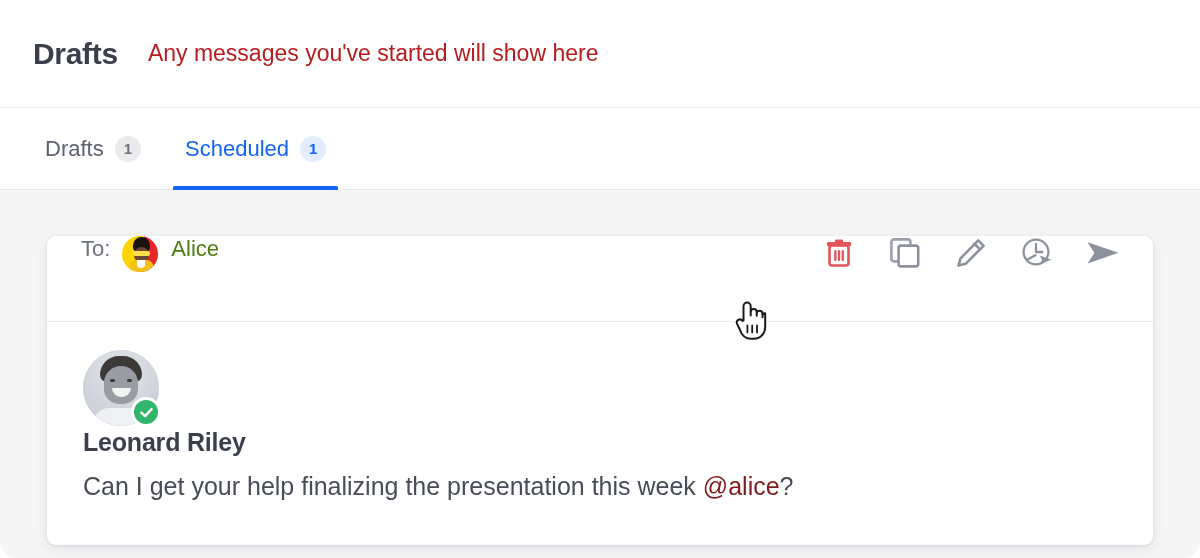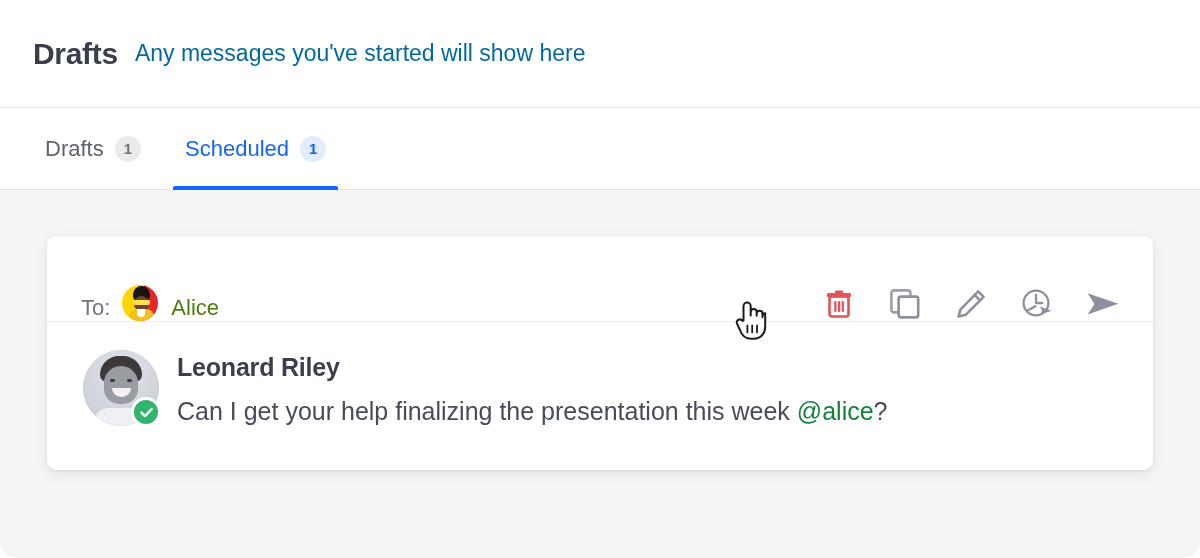--- a/index.html
+++ b/index.html
@@ -39,22 +39,22 @@
   }
   .page-title {
     font-size: 30px;
     font-weight: bold;
     color: #3a3f4b;
     letter-spacing: -0.3px;
     white-space: nowrap;
   }
   .page-subtitle {
     font-size: 23px;
-    color: #0369a1;
-    margin-left: 17px;
+    color: #b91c1c;
+    margin-left: 30px;
     white-space: nowrap;
     font-weight: 400;
   }
 
   
   .tabbar {
     height: 82px;
     background: #ffffff;
     border-bottom: 1px solid #e6e6e9;
     display: flex;
@@ -131,22 +131,22 @@
     width: 1106px;
     background: #ffffff;
     border-radius: 9px;
     box-shadow: 0 1px 3px rgba(30,35,50,0.10), 0 4px 14px rgba(30,35,50,0.07);
     overflow: hidden;
   }
 
   .card-head {
     height: 86px;
     display: flex;
-    align-items: flex-end;
-    padding: 16px 33px 0 34px;
+    align-items: flex-start;
+    padding: 0 33px 0 34px;
     border-bottom: 1px solid #ececee;
     box-sizing: border-box;
   }
   .to-label {
     font-size: 22px;
     color: #6f7584;
     margin-right: 12px;
   }
   .recipient-name {
     font-size: 22px;
@@ -226,20 +226,21 @@
     background: transparent;
     border: none;
     padding: 0;
   }
 
   
   .card-body {
     display: flex;
     padding: 28px 14px 44px 36px;
     box-sizing: border-box;
+    flex-direction: column;
   }
   .sender-avatar-wrap {
     position: relative;
     width: 76px;
     height: 76px;
     flex: none;
     margin-right: 18px;
   }
   .avatar-leonard {
     width: 76px;
@@ -328,21 +329,21 @@
     color: #3a3f4b;
     letter-spacing: -0.2px;
     margin-bottom: 14px;
   }
   .message-text {
     font-size: 25px;
     color: #474c58;
     line-height: 1.2;
   }
   .mention {
-    color: #15803d;
+    color: #7f1d1d;
     cursor: pointer;
   }
 
   
   .cursor {
     position: absolute;
     left: 733px;
     top: 300px;
     width: 34px;
     height: 42px;

